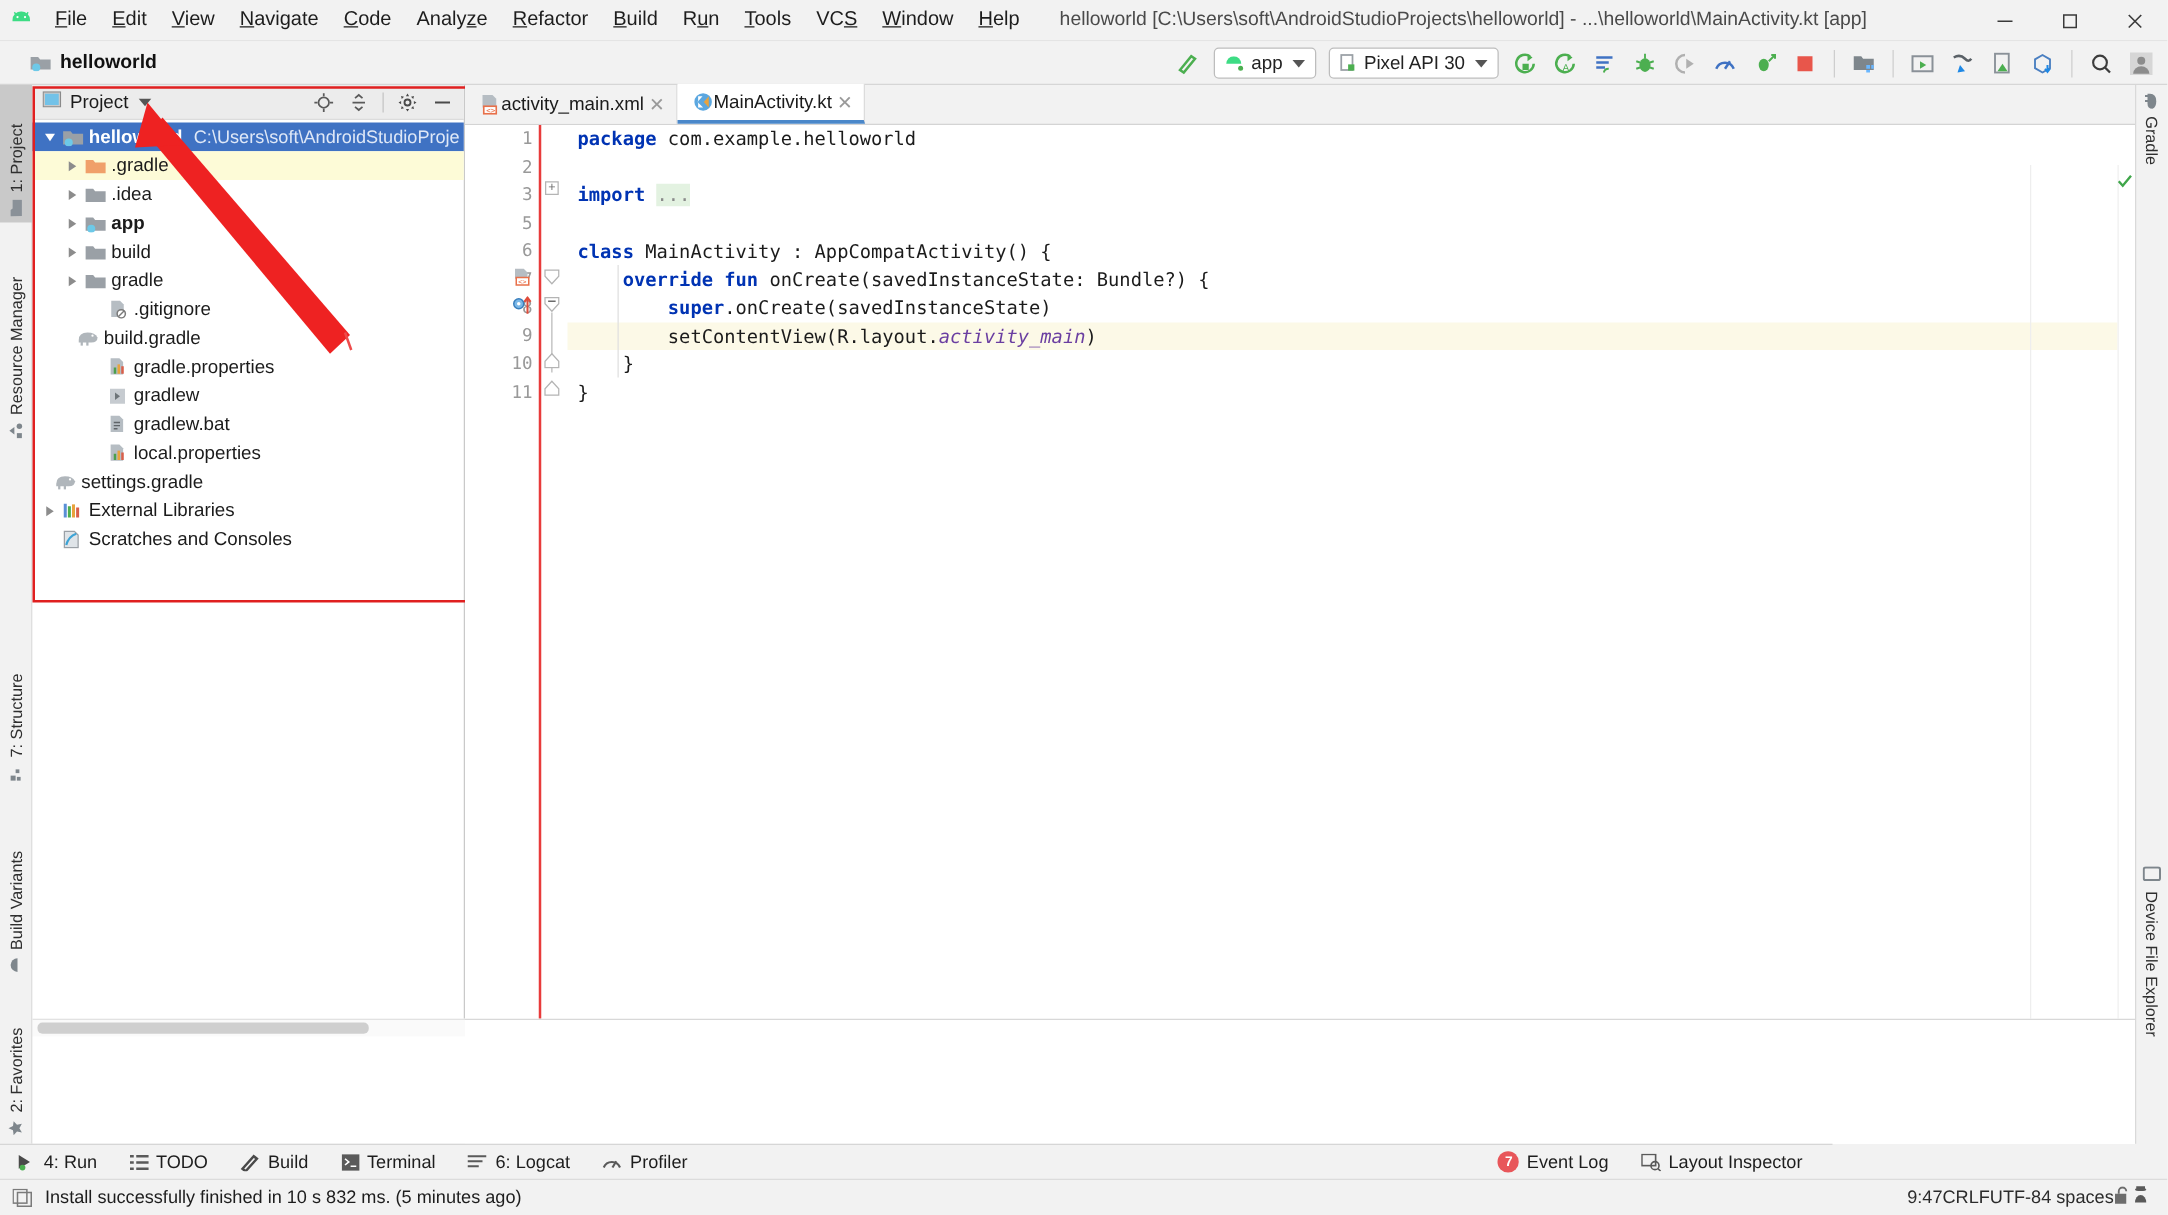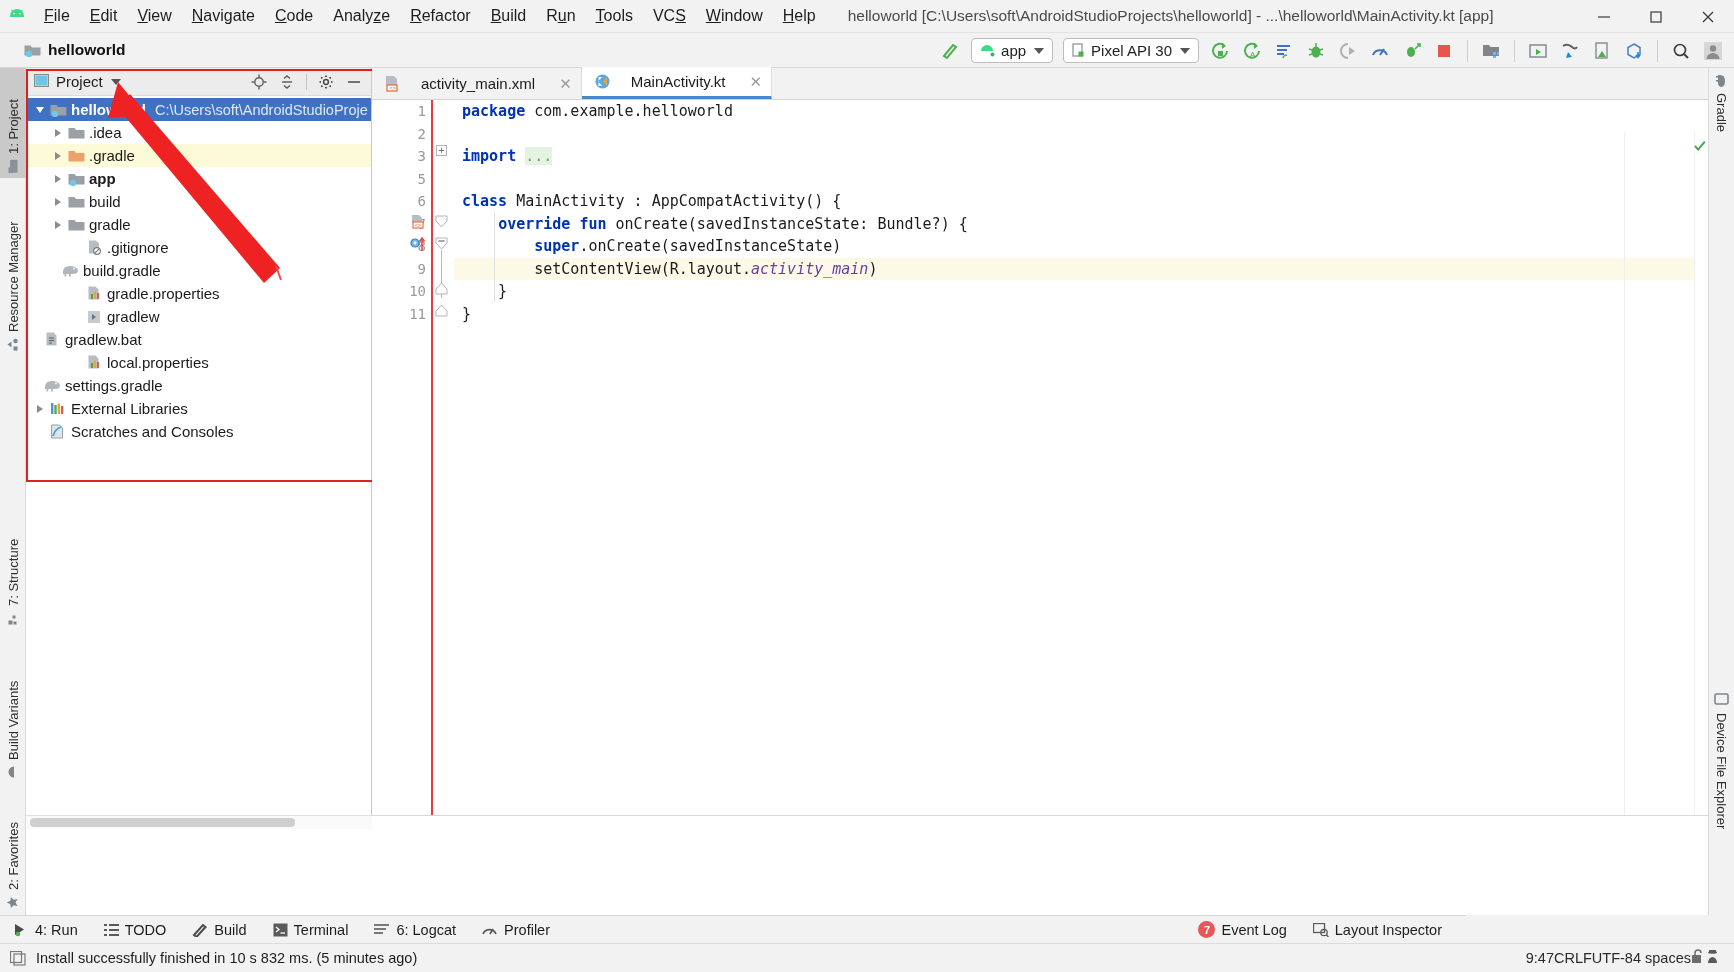--- a/index.html
+++ b/index.html
@@ -122,21 +122,21 @@
     border: 2px solid #e02020; pointer-events:none;
   }
   .redarrow { position:absolute; left:26px; top:68px; width:360px; height:420px; pointer-events:none; }
 
   
   .editor {
     position:absolute; left:372px; top:68px; width:1336px; height:747px; background:#fff;
   }
   .tabbar { height:32px; background:#f2f2f2; display:flex; align-items:flex-end; border-bottom:1px solid #d4d4d4;}
   .etab {
-    height:31px; display:flex; align-items:center; gap:20px; padding: 0 9px 0 12px;
+    height:31px; display:flex; align-items:center; gap:0; padding: 0 9px 0 12px;
     font-size:15px; color:#1b1b1b; border-right:1px solid #dcdcdc; background:#f2f2f2;
   }
   .etab.active { background:#fff; border-bottom:3px solid #4a87c9; height:32px;}
   .etab .x { color:#9a9a9a; font-size:15px; margin-left:4px; }
 
   .codearea { position:absolute; top:32px; left:0; right:0; bottom:0; background:#fff; display:flex; }
   .gutter {
     width:60px; background:#fff; border-right:0; position:relative;
     font-family: "DejaVu Sans Mono", monospace; font-size:14px; color:#999;
   }
@@ -502,41 +502,41 @@
           </span>
           <span class="ticon">
             <svg width="17" height="14" viewBox="0 0 17 14">
               <path d="M0.5 2 h6 l1.6 2 h8.4 v8.5 h-16z" fill="#9aa0a6"></path>
               <circle cx="5" cy="11" r="3.2" fill="#6dc9e8"></circle>
             </svg>
           </span>
           <span class="tlabel bold">helloworld</span>
           <span class="tsub">C:\Users\soft\AndroidStudioProje</span>
         </div>
+        <div class="trow hl" style="padding-left: 24px;">
+          <span class="tarrow">
+            <i></i>
+          </span>
+          <span class="ticon">
+            <svg width="17" height="14" viewBox="0 0 17 14">
+              <path d="M0.5 2 h6 l1.6 2 h8.4 v8.5 h-16z" fill="#f0a06a"></path>
+            </svg>
+          </span>
+          <span class="tlabel">.gradle</span>
+        </div>
         <div class="trow" style="padding-left: 24px;">
           <span class="tarrow">
             <i></i>
           </span>
           <span class="ticon">
             <svg width="17" height="14" viewBox="0 0 17 14">
               <path d="M0.5 2 h6 l1.6 2 h8.4 v8.5 h-16z" fill="#9aa0a6"></path>
             </svg>
           </span>
           <span class="tlabel">.idea</span>
-        </div>
-        <div class="trow hl" style="padding-left: 24px;">
-          <span class="tarrow">
-            <i></i>
-          </span>
-          <span class="ticon">
-            <svg width="17" height="14" viewBox="0 0 17 14">
-              <path d="M0.5 2 h6 l1.6 2 h8.4 v8.5 h-16z" fill="#f0a06a"></path>
-            </svg>
-          </span>
-          <span class="tlabel">.gradle</span>
         </div>
         <div class="trow" style="padding-left: 24px;">
           <span class="tarrow">
             <i></i>
           </span>
           <span class="ticon">
             <svg width="17" height="14" viewBox="0 0 17 14">
               <path d="M0.5 2 h6 l1.6 2 h8.4 v8.5 h-16z" fill="#9aa0a6"></path>
               <circle cx="5" cy="11" r="3.2" fill="#6dc9e8"></circle>
             </svg>
@@ -603,21 +603,21 @@
         <div class="trow" style="padding-left: 42px;">
           <span class="tarrow"></span>
           <span class="ticon">
             <svg width="15" height="14" viewBox="0 0 15 14">
               <rect x="1" y="1" width="12" height="12" fill="#c6cbd0"></rect>
               <path d="M5 4 l4 3 l-4 3z" fill="#6d7478"></path>
             </svg>
           </span>
           <span class="tlabel">gradlew</span>
         </div>
-        <div class="trow" style="">
+        <div class="trow" style="padding-left: 42px;">
           <span class="tarrow"></span>
           <span class="ticon">
             <svg width="14" height="15" viewBox="0 0 14 15">
               <path d="M1.5 0.5 h7 l3 3 v10 h-10z" fill="#b6bdc3"></path>
               <line x1="4" y1="6" x2="9" y2="6" stroke="#5f6468" stroke-width="1.1"></line>
               <line x1="4" y1="8.5" x2="9" y2="8.5" stroke="#5f6468" stroke-width="1.1"></line>
               <line x1="4" y1="11" x2="7" y2="11" stroke="#5f6468" stroke-width="1.1"></line>
             </svg>
           </span>
           <span class="tlabel">gradlew.bat</span>

